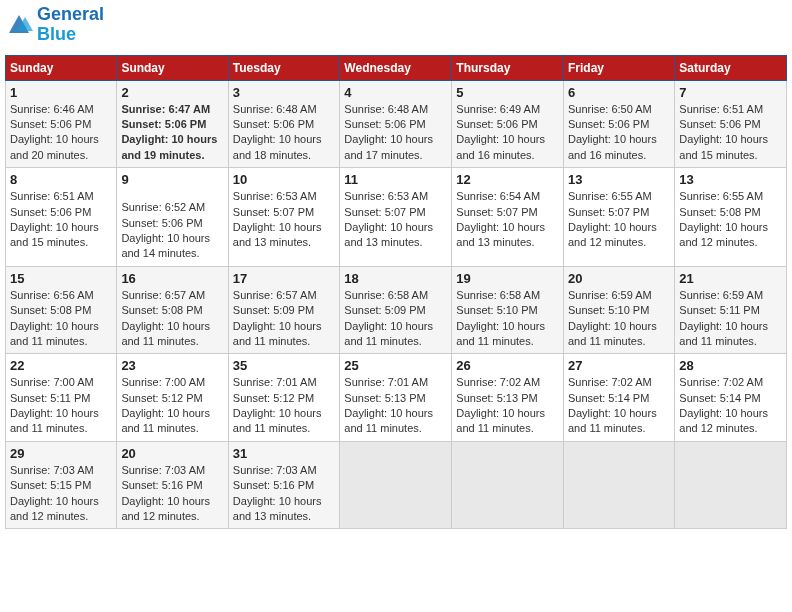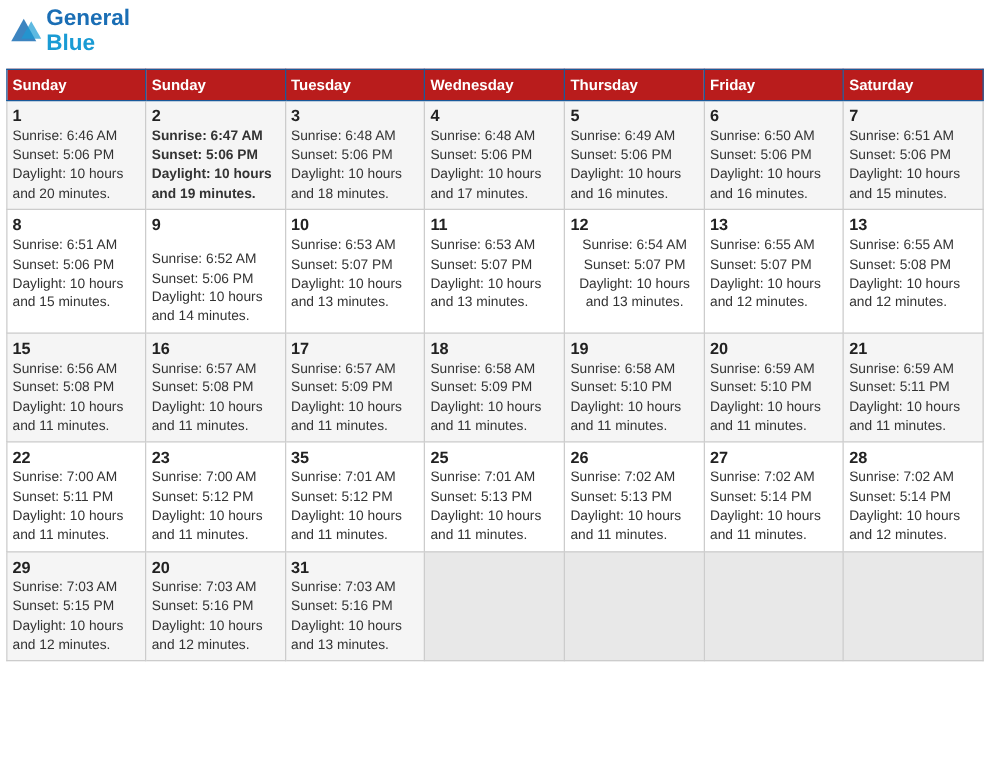--- a/index.html
+++ b/index.html
@@ -202,21 +202,21 @@
           </td>
           <td>
             <span class="day-num">11</span>
             <div class="day-info" style="white-space: pre-line;">Sunrise: 6:53 AM
 Sunset: 5:07 PM
 Daylight: 10 hours
 and 13 minutes.</div>
           </td>
           <td>
             <span class="day-num">12</span>
-            <div class="day-info" style="white-space: pre-line; text-align: center;">Sunrise: 6:54 AM
+            <div class="day-info" style="white-space: pre-line;">Sunrise: 6:54 AM
 Sunset: 5:07 PM
 Daylight: 10 hours
 and 13 minutes.</div>
           </td>
           <td>
             <span class="day-num">13</span>
             <div class="day-info" style="white-space: pre-line;">Sunrise: 6:55 AM
 Sunset: 5:07 PM
 Daylight: 10 hours
 and 12 minutes.</div>

